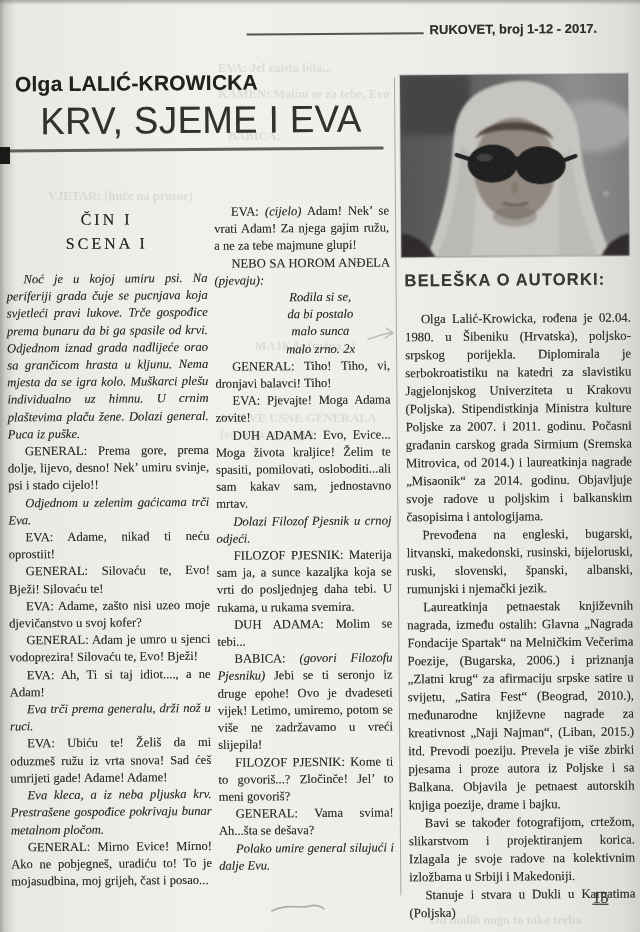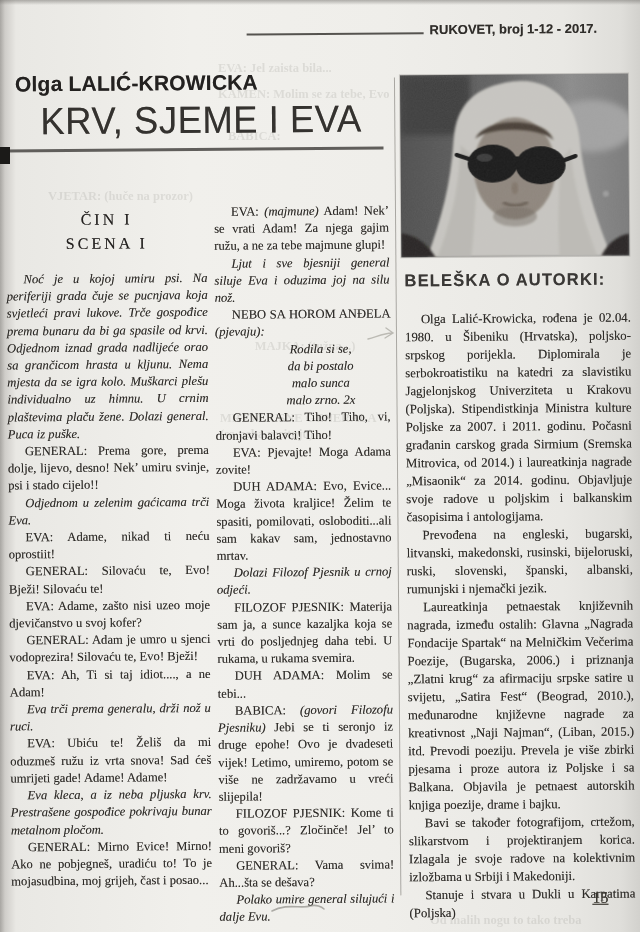--- a/index.html
+++ b/index.html
@@ -106,22 +106,21 @@
           <p class="dialogue"><span>GENERAL: Adam je umro u sjenci vodoprezira! Silovaću te, Evo! Bježi!</span></p>
           <p class="dialogue"><span>EVA: Ah, Ti si taj idiot...., a ne Adam!</span></p>
           <p class="stage">Eva trči prema generalu, drži nož u ruci.</p>
           <p class="dialogue"><span>EVA: Ubiću te! Želiš da mi oduzmeš ružu iz vrta snova! Sad ćeš umrijeti gade! Adame! Adame!</span></p>
           <p class="stage">Eva kleca, a iz neba pljuska krv. Prestrašene gospođice pokrivaju bunar metalnom pločom.</p>
           <p class="dialogue"><span>GENERAL: Mirno Evice! Mirno! Ako ne pobjegneš, uradiću to! To je mojasudbina, moj grijeh, čast i posao...</span></p>
         </div>
     </div>
 
     <div class="col col2">
-        <p class="dialogue"><span>EVA: </span><span class="it">(majmune)</span><span> Adam! Nek’ se vrati Adam! Za njega gajim ružu, a ne za tebe majmune glupi!</span></p>
-        <p class="stage">Ljut i sve bjesniji general siluje Eva i oduzima joj na silu nož.</p>
+        <p class="dialogue"><span>EVA: </span><span class="it">(cijelo)</span><span> Adam! Nek’ se vrati Adam! Za njega gajim ružu, a ne za tebe majmune glupi!</span></p>
         <p class="dialogue gap"><span>NEBO SA HOROM ANĐELA </span><span class="it">(pjevaju):</span></p>
         <div class="verse">
           <div>Rodila si se,</div>
           <div>da bi postalo</div>
           <div>malo sunca</div>
           <div>malo zrno. 2x</div>
         </div>
         <p class="dialogue gap"><span>GENERAL: Tiho! Tiho, vi, dronjavi balavci! Tiho!</span></p>
         <p class="dialogue"><span>EVA: Pjevajte! Moga Adama zovite!</span></p>
         <p class="dialogue"><span>DUH ADAMA: Evo, Evice... Moga života kraljice! Želim te spasiti, pomilovati, osloboditi...ali sam kakav sam, jednostavno mrtav.</span></p>

